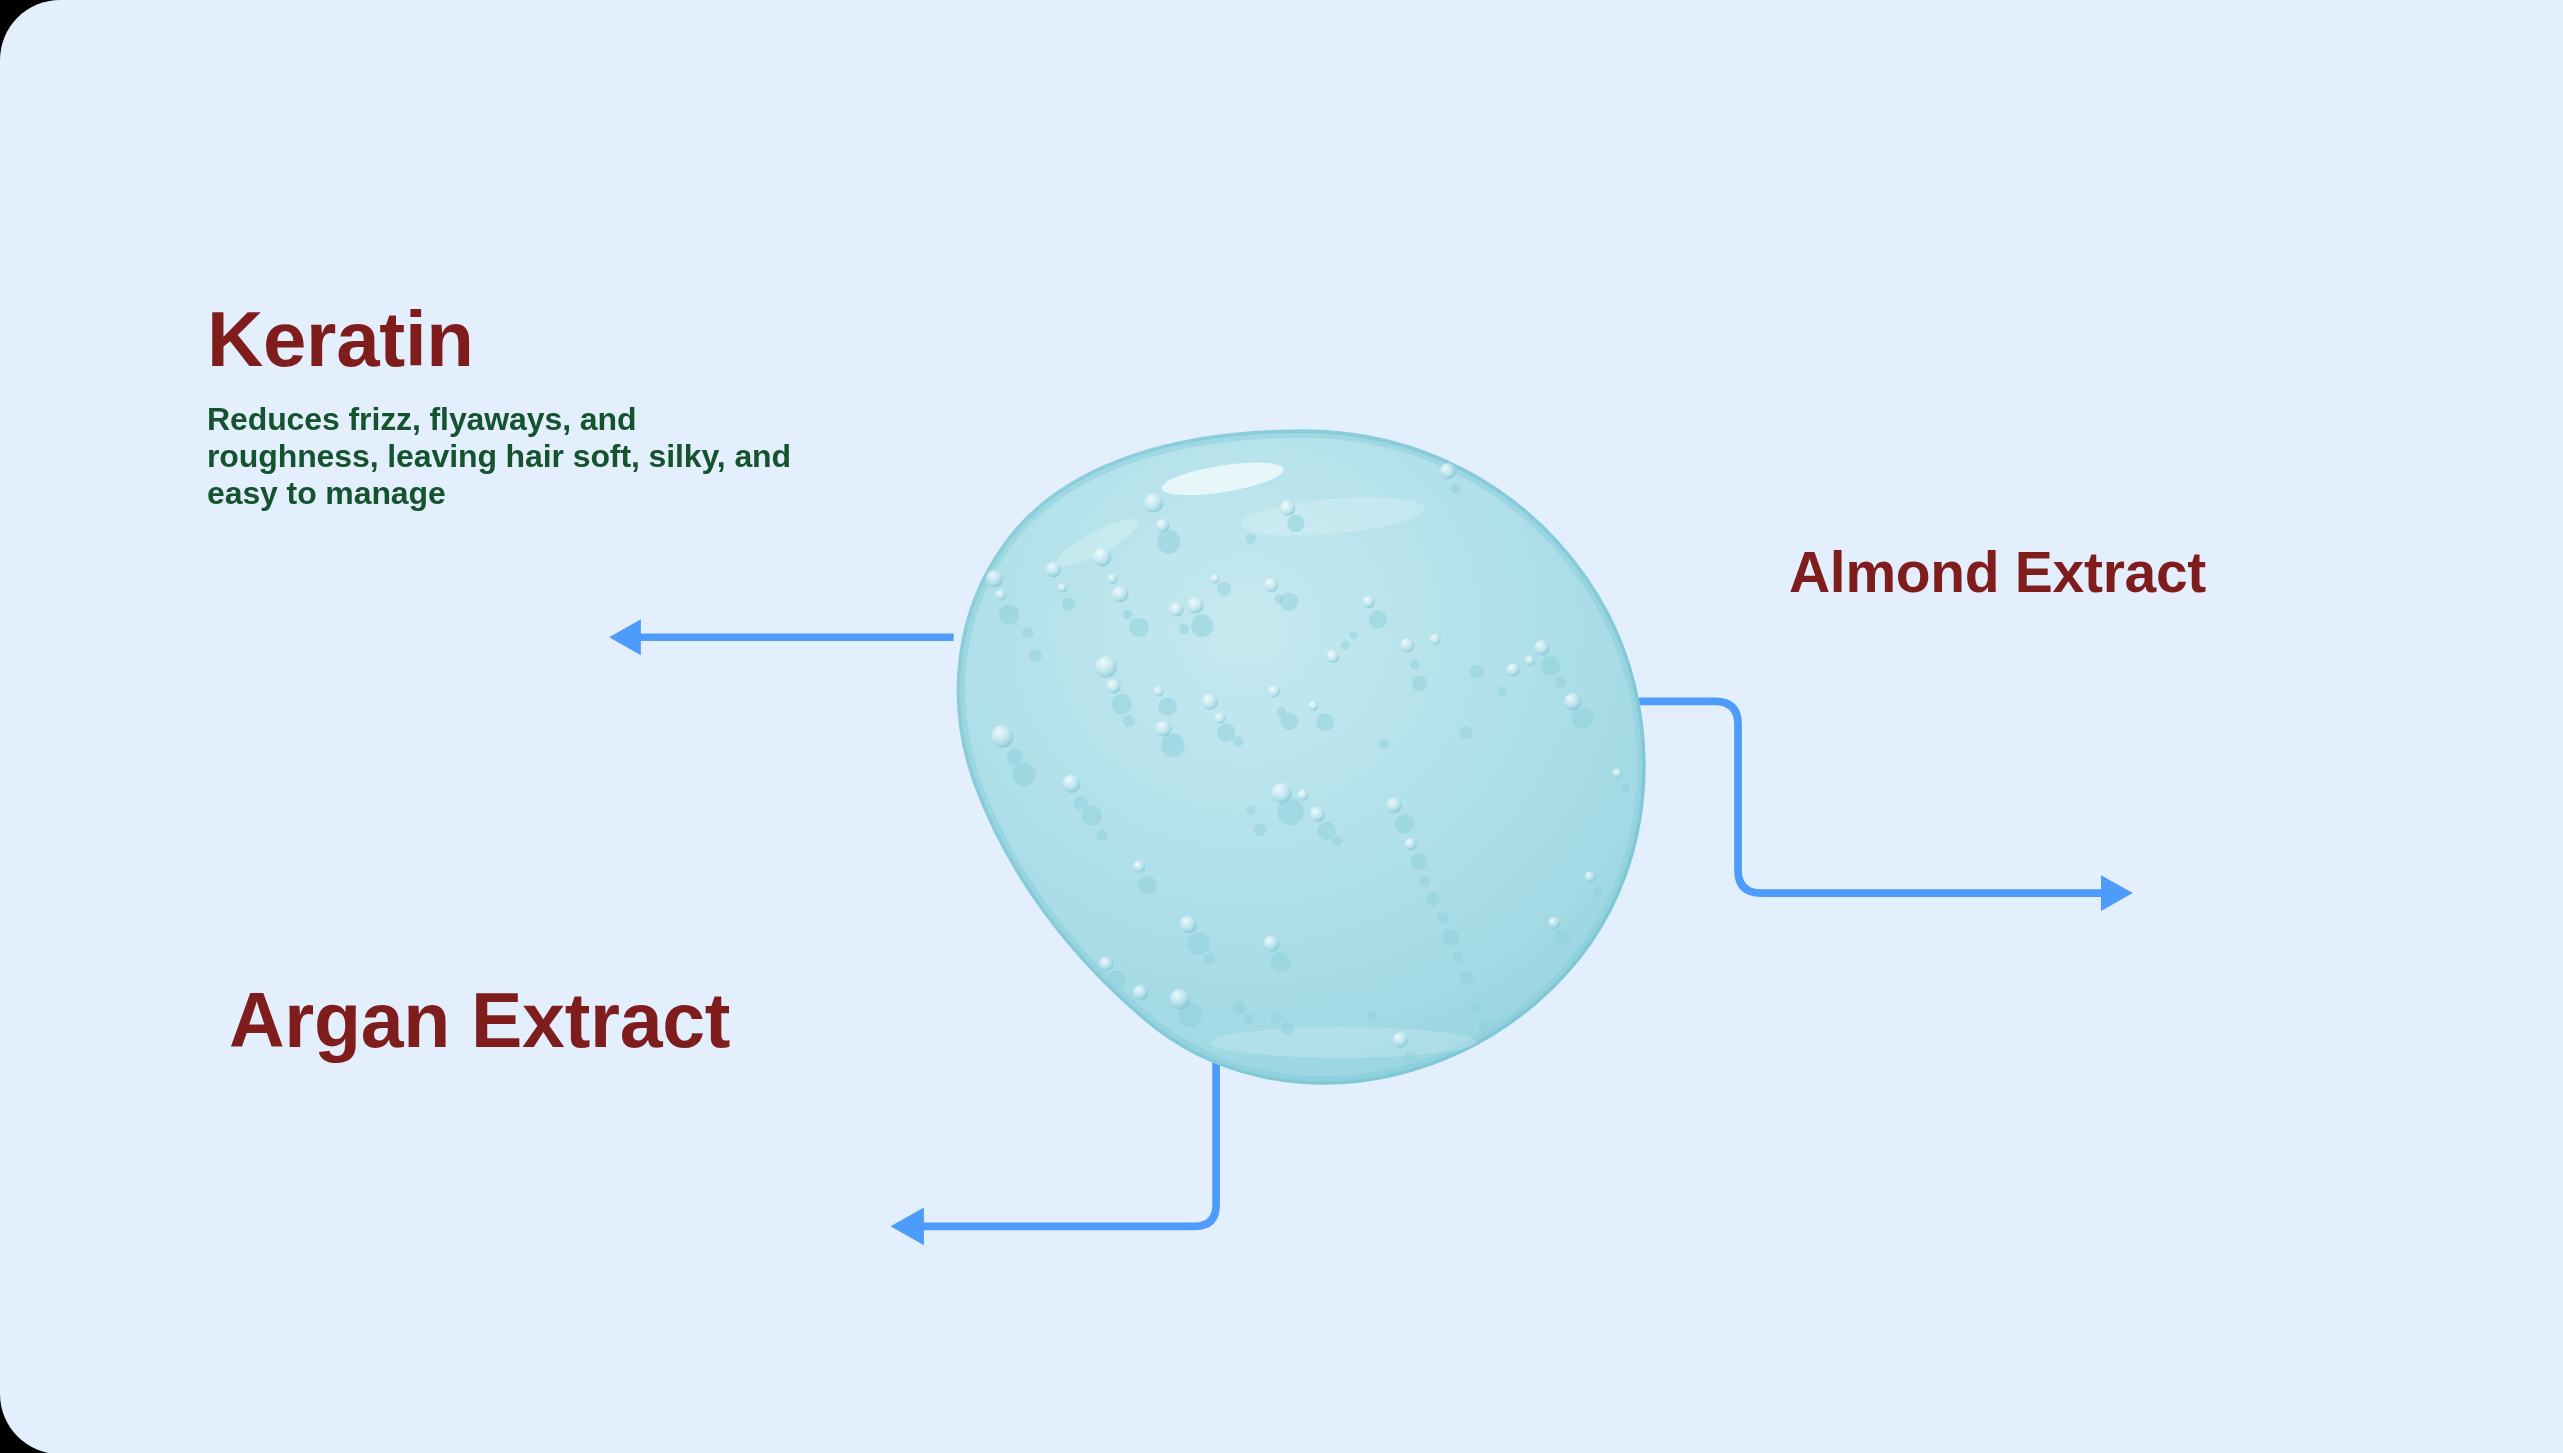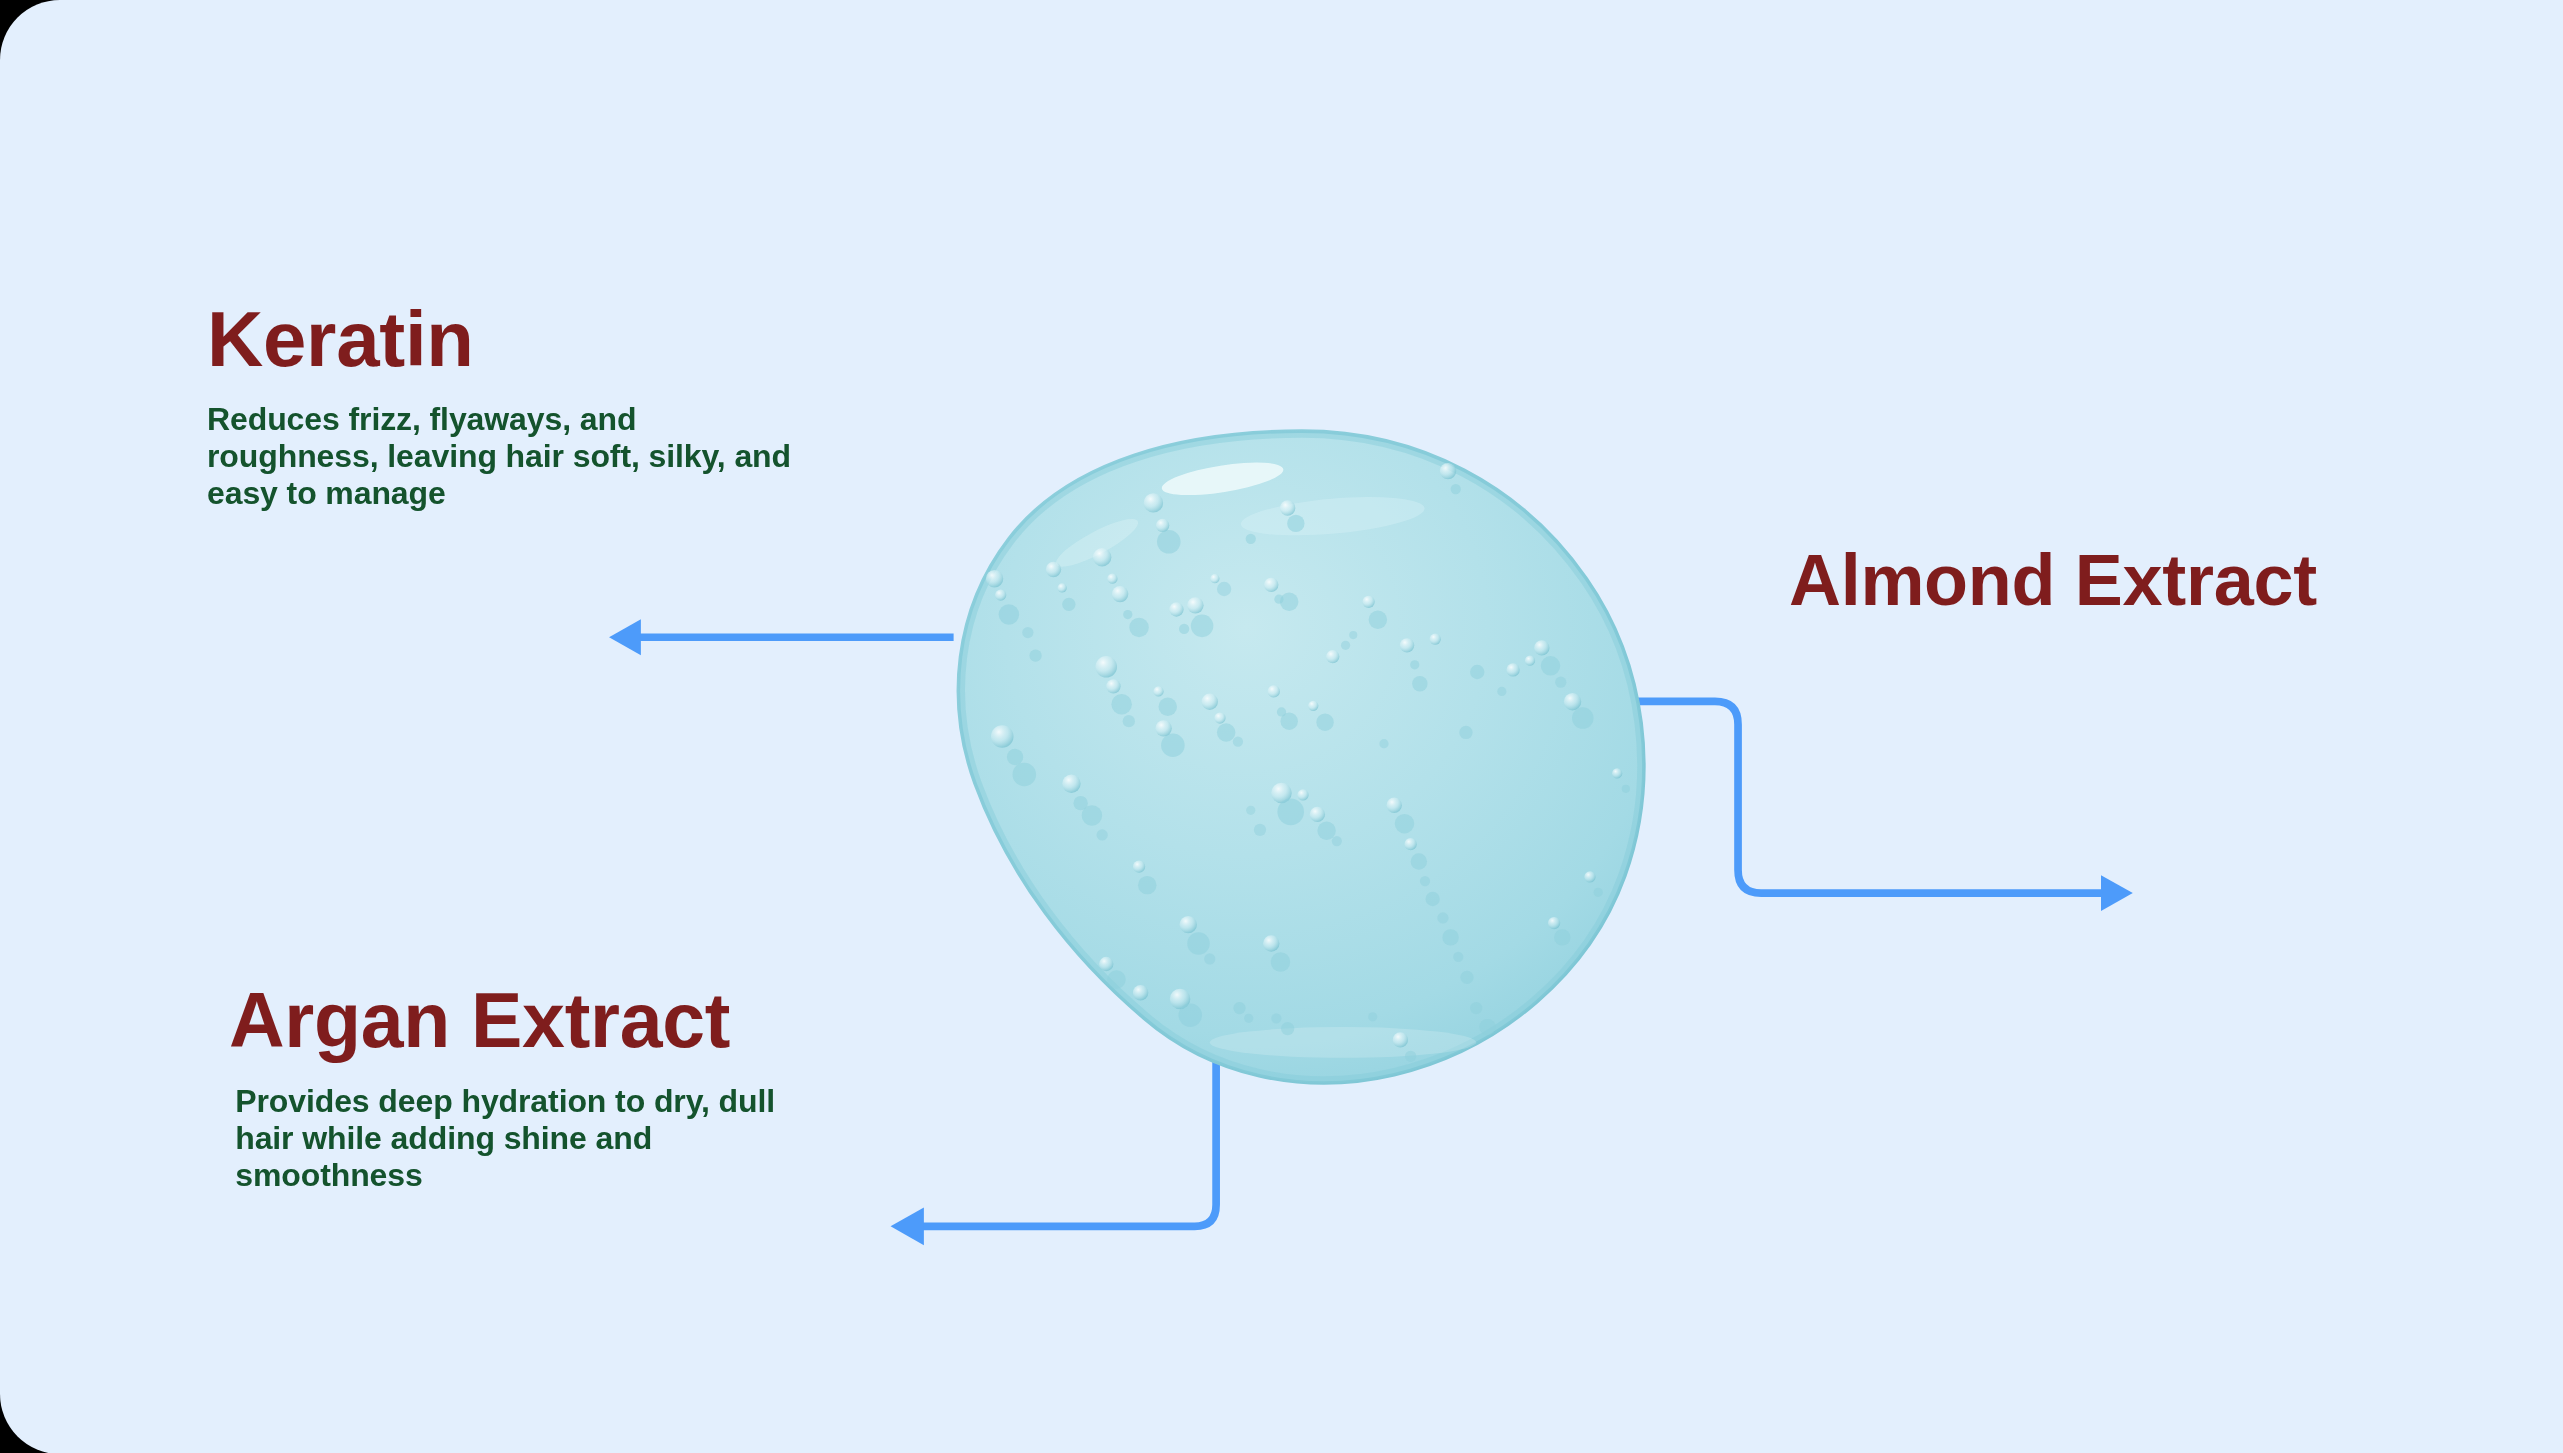--- a/index.html
+++ b/index.html
@@ -35,21 +35,21 @@
     font-weight:bold;
     line-height:1.16;
     letter-spacing:-0.1px;
   }
 
   #keratin-block{left:207px; top:300px;}
   #keratin-block .heading{font-size:78px;}
   #keratin-block .body{font-size:32px; margin-top:22.6px; width:605px;}
 
   #almond-block{left:1789px; top:544px;}
-  #almond-block .heading{font-size:72px;}
+  #almond-block .heading{font-size:57px;}
   #almond-block .body{font-size:32px; margin-top:22.6px; margin-left:42px; width:595px;}
 
   #argan-block{left:229px; top:982px;}
   #argan-block .heading{font-size:77px;}
   #argan-block .body{font-size:32px; margin-top:23.6px; margin-left:6.2px; width:595px;}
 </style>
 </head>
 <body>
 
 <div id="page">
@@ -263,17 +263,16 @@
     <div class="heading">Keratin</div>
     <div class="body">Reduces frizz, flyaways, and roughness, leaving hair soft, silky, and easy to manage</div>
   </div>
 
   <div class="block" id="almond-block">
     <div class="heading">Almond Extract</div>
   </div>
 
   <div class="block" id="argan-block">
     <div class="heading">Argan Extract</div>
-    <div class="body">Provides deep hydration to dry, dull hair while adding shine and smoothness</div>
   </div>
 
 </div>
 
 
 </body></html>

